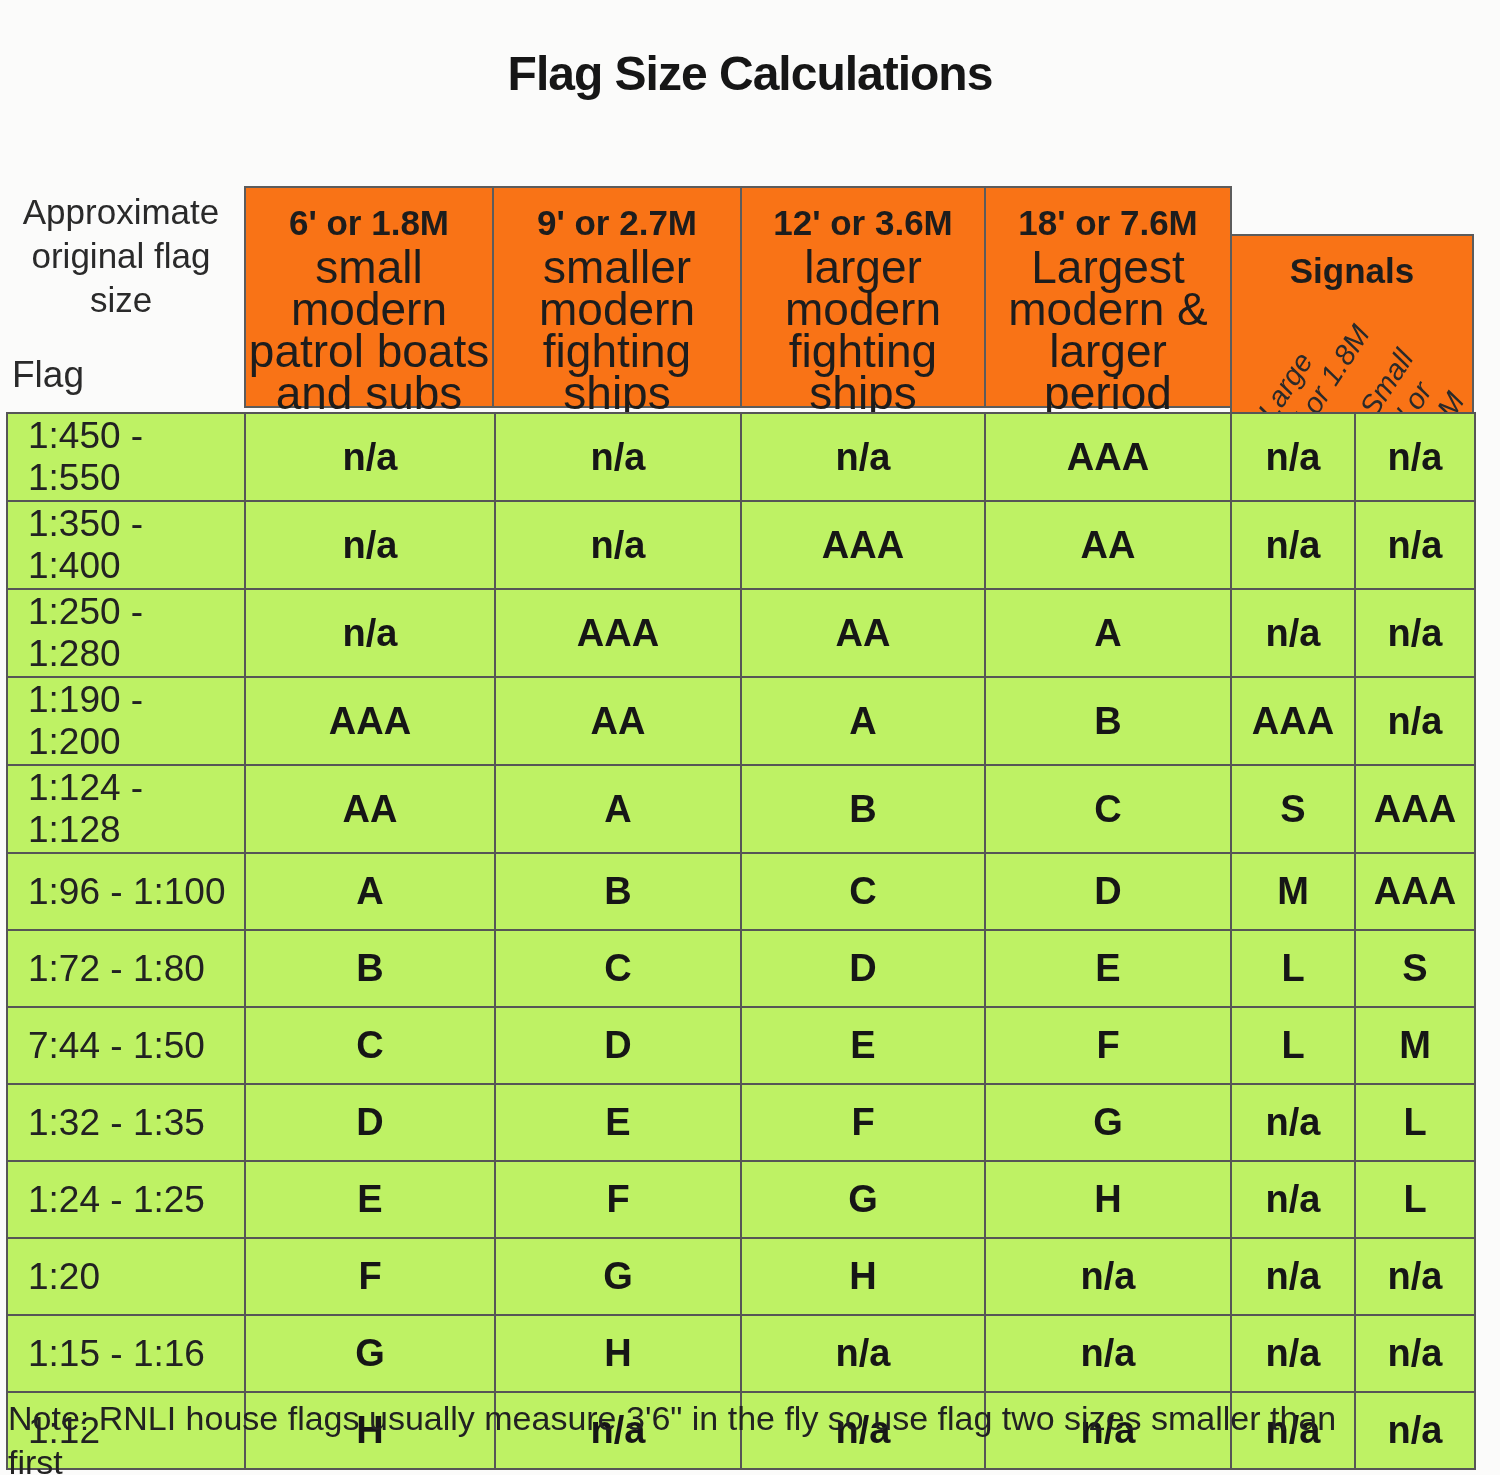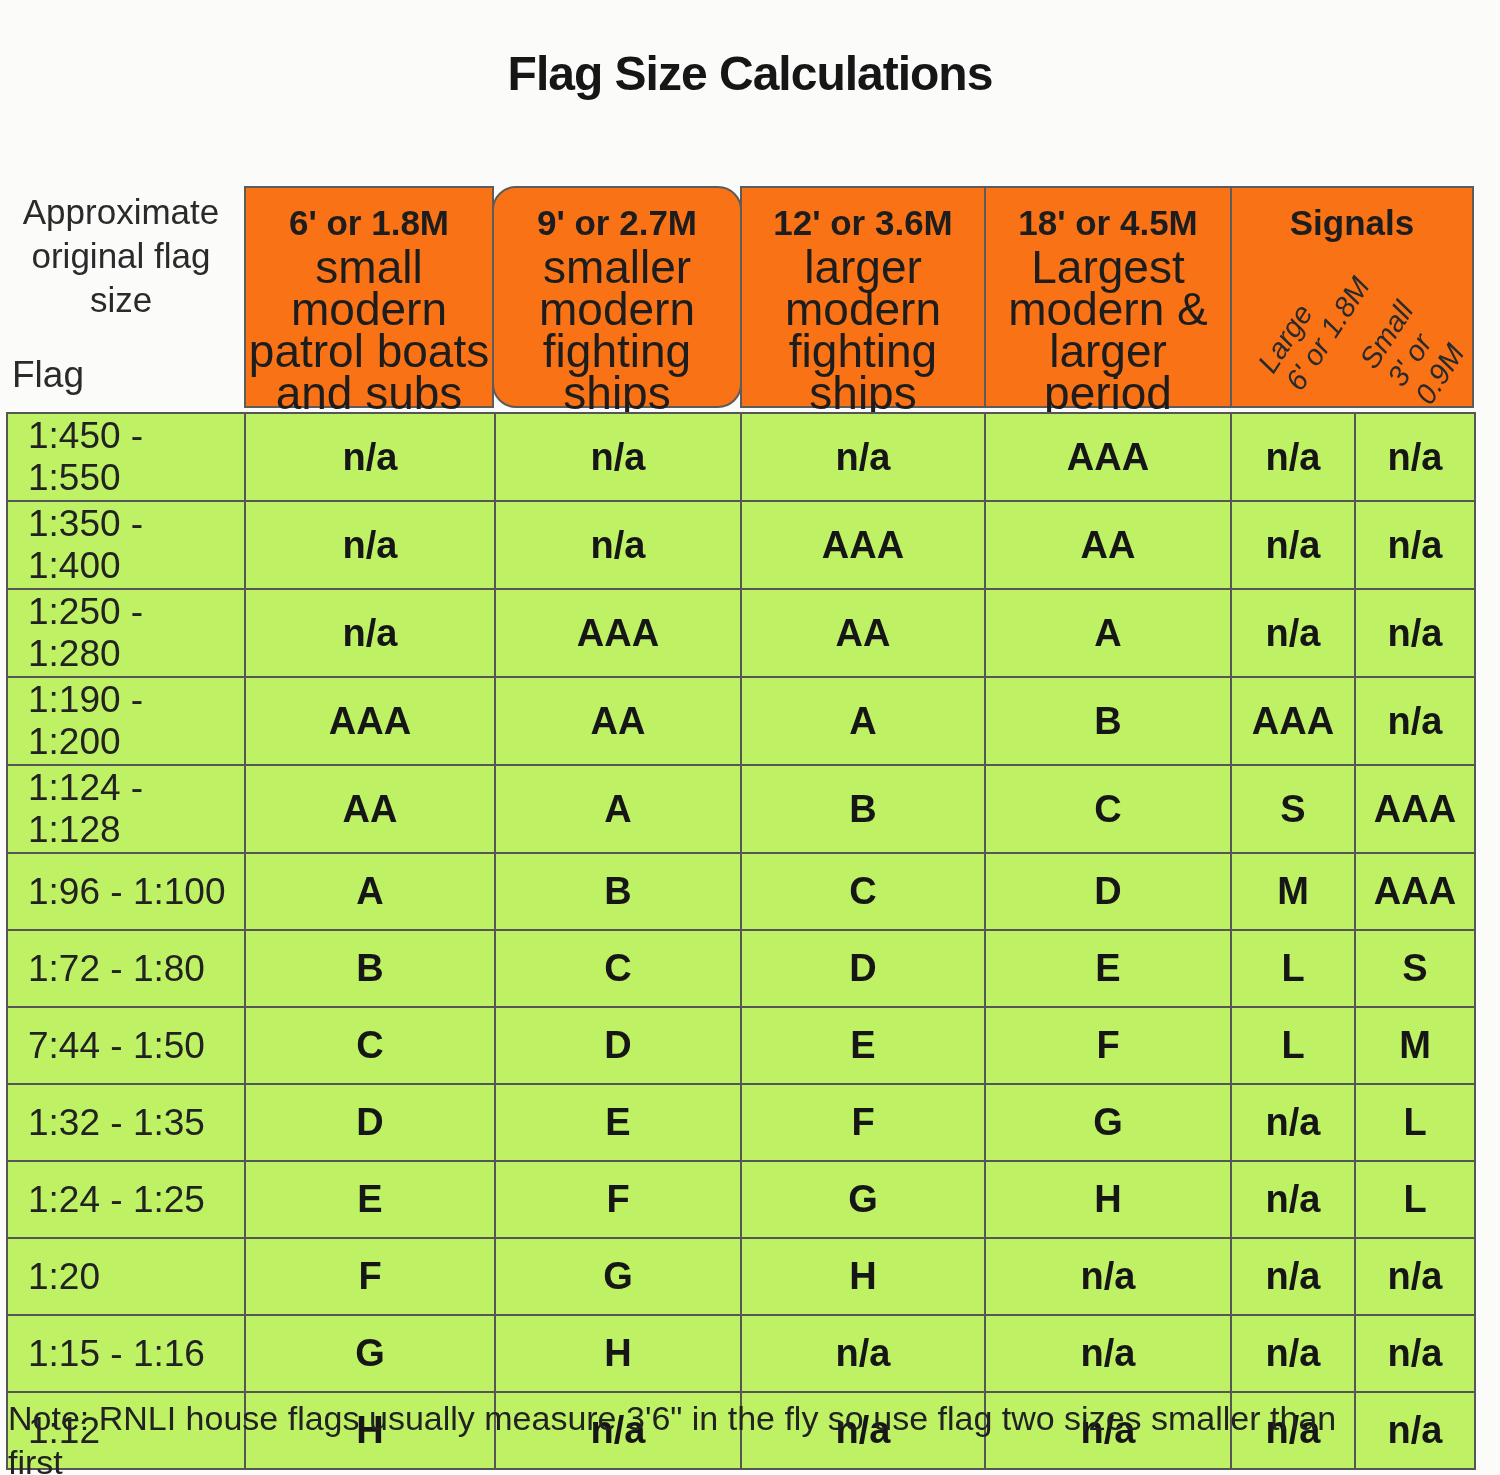--- a/index.html
+++ b/index.html
@@ -26,24 +26,24 @@
   }
   
   .hcell {
     position:absolute; top:186px; height:222px;
     box-sizing:border-box; border:2px solid #5c5c5c;
     background:#f97316; text-align:center; padding-top:12px;
   }
   .hcell .hsize { font-size:35px; font-weight:bold; line-height:46px; }
   .hcell .hdesc { font-size:46px; line-height:42px; white-space:pre-line; }
   .h1 { left:244px;  width:250px; }
-  .h2 { left:492px;  width:250px;border-radius:24px; }
+  .h2 { left:492px;  width:250px; }
   .h3 { left:740px;  width:246px; }
   .h4 { left:984px;  width:248px; }
-  .h5 { left:1230px; width:244px; }
+  .h5 { left:1230px; width:244px;margin-top:48px; }
   .sig-rot {
     position:absolute; font-style:italic; font-size:29px; line-height:33px;
     white-space:pre-line; transform:rotate(-57deg); text-align:left; color:#2a2a2a;
   }
   .sig-rot.large { left:18px;  top:104px; }
   .sig-rot.small { left:140px; top:104px; }
   
   .grid {
     position:absolute; left:6px; top:412px;
     border-collapse:collapse; table-layout:fixed; width:1468px;
@@ -84,21 +84,21 @@
 modern
 fighting ships</div>
   </div>
   <div class="hcell h3">
     <div class="hsize">12' or 3.6M</div>
     <div class="hdesc">larger modern
 fighting ships
 &amp; period ships</div>
   </div>
   <div class="hcell h4">
-    <div class="hsize">18' or 4.5M</div>
+    <div class="hsize">18' or 7.6M</div>
     <div class="hdesc">Largest
 modern &amp;
 larger period
 ships</div>
   </div>
   <div class="hcell h5">
     <div class="hsize">Signals</div>
     <div class="sig-rot large">Large
 6' or 1.8M</div>
     <div class="sig-rot small">Small

